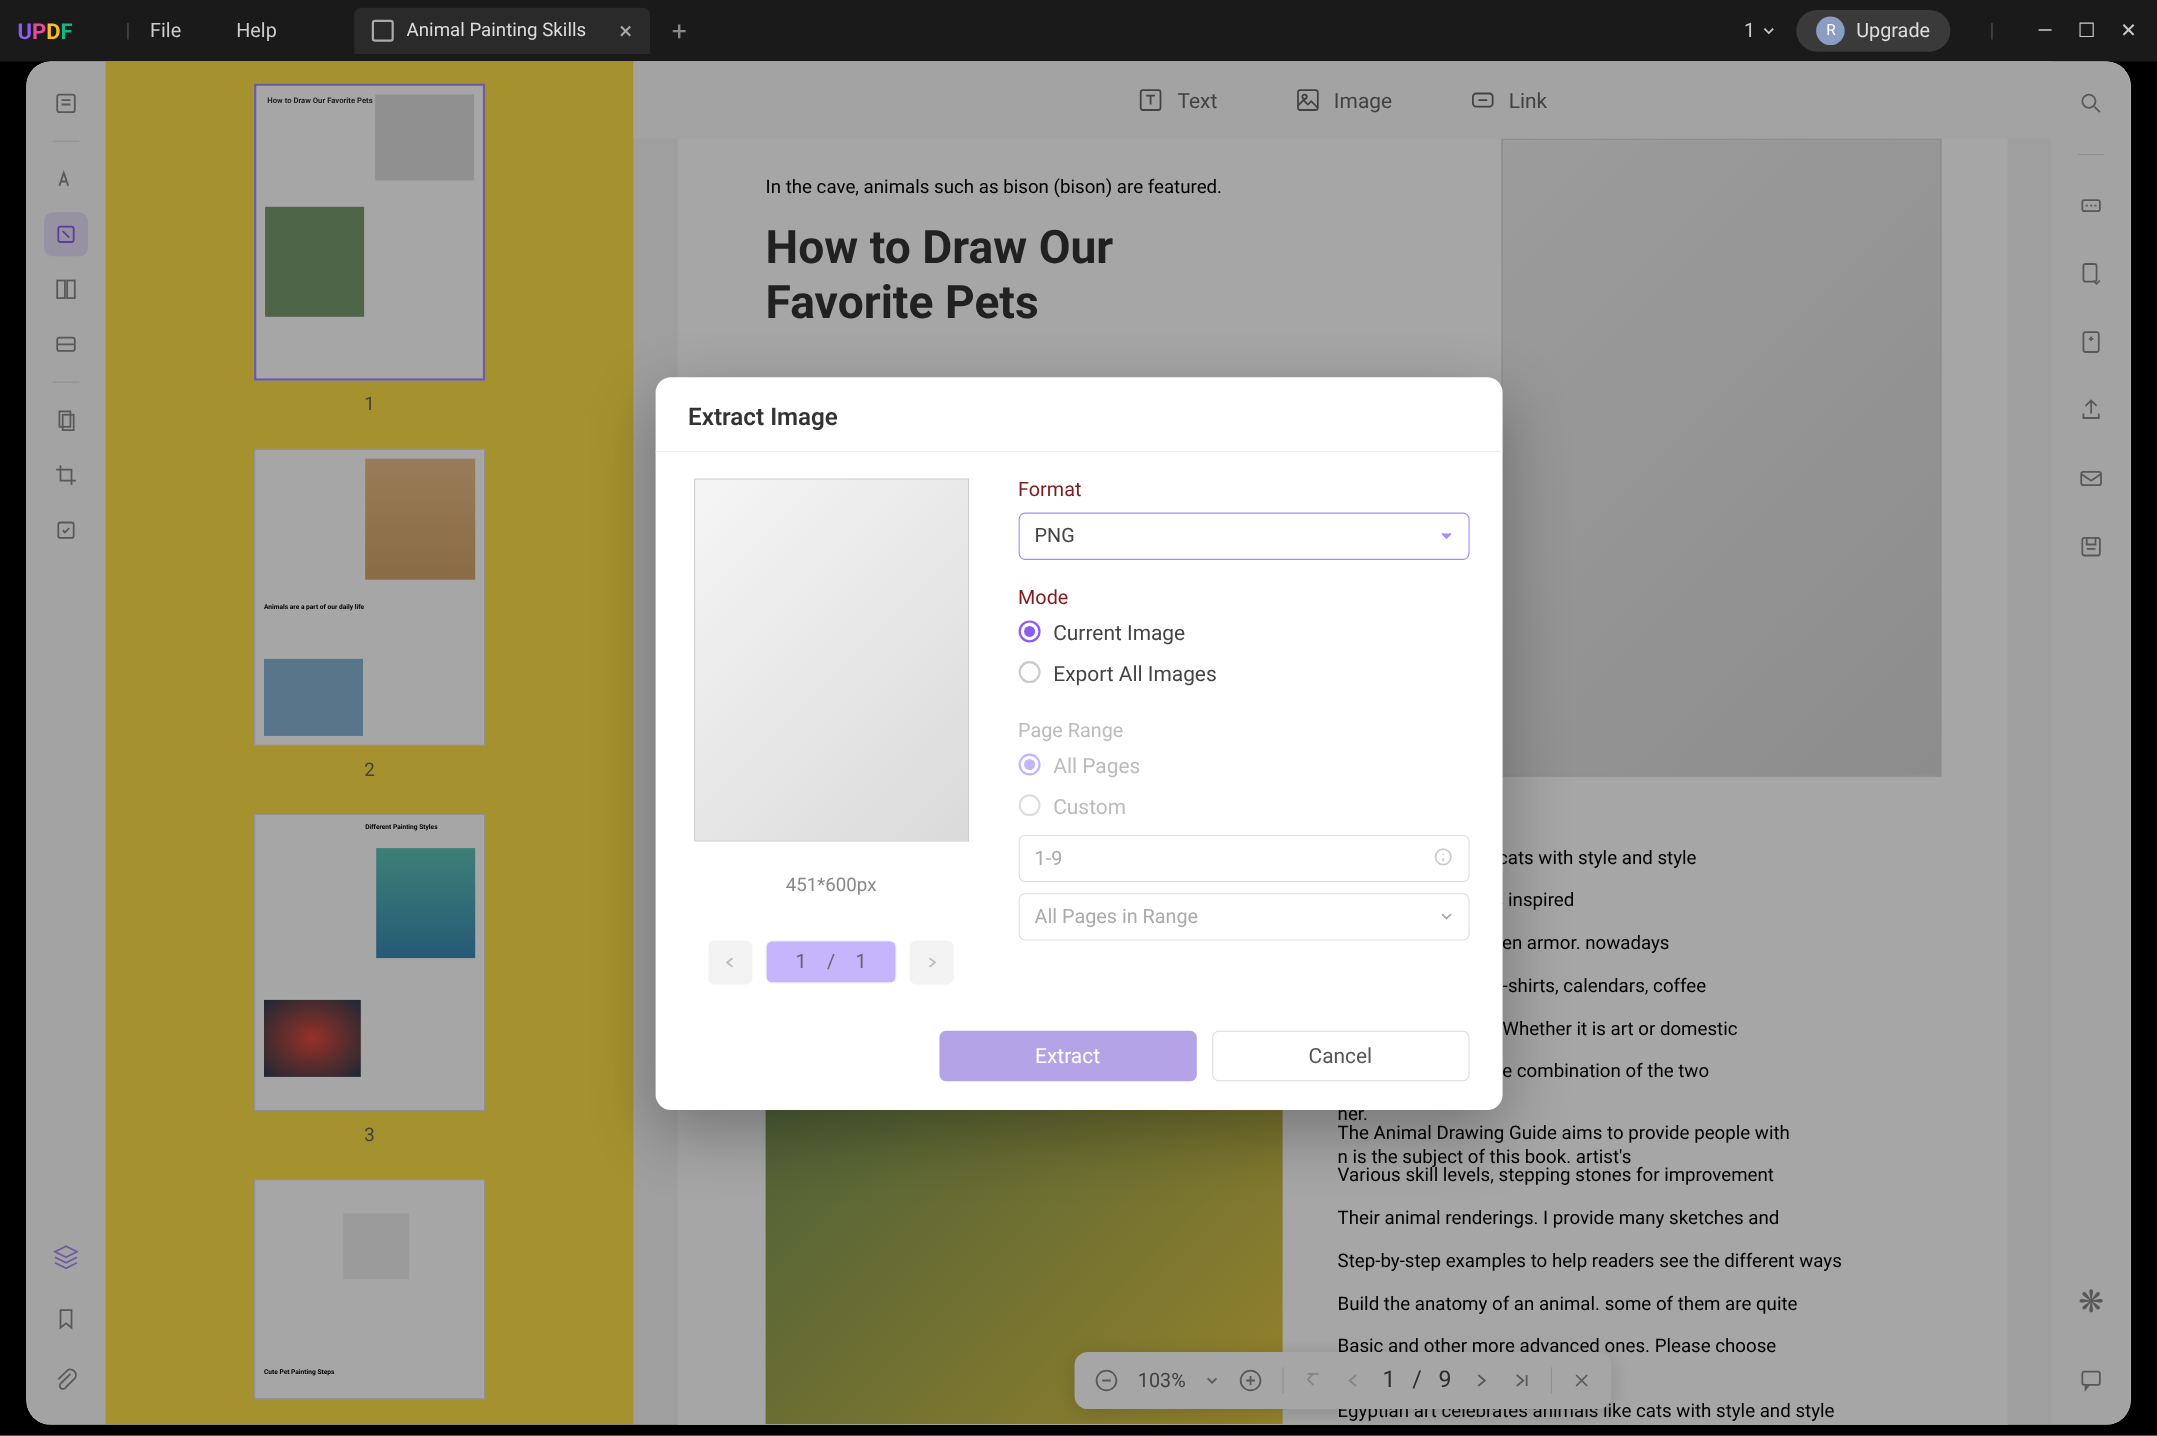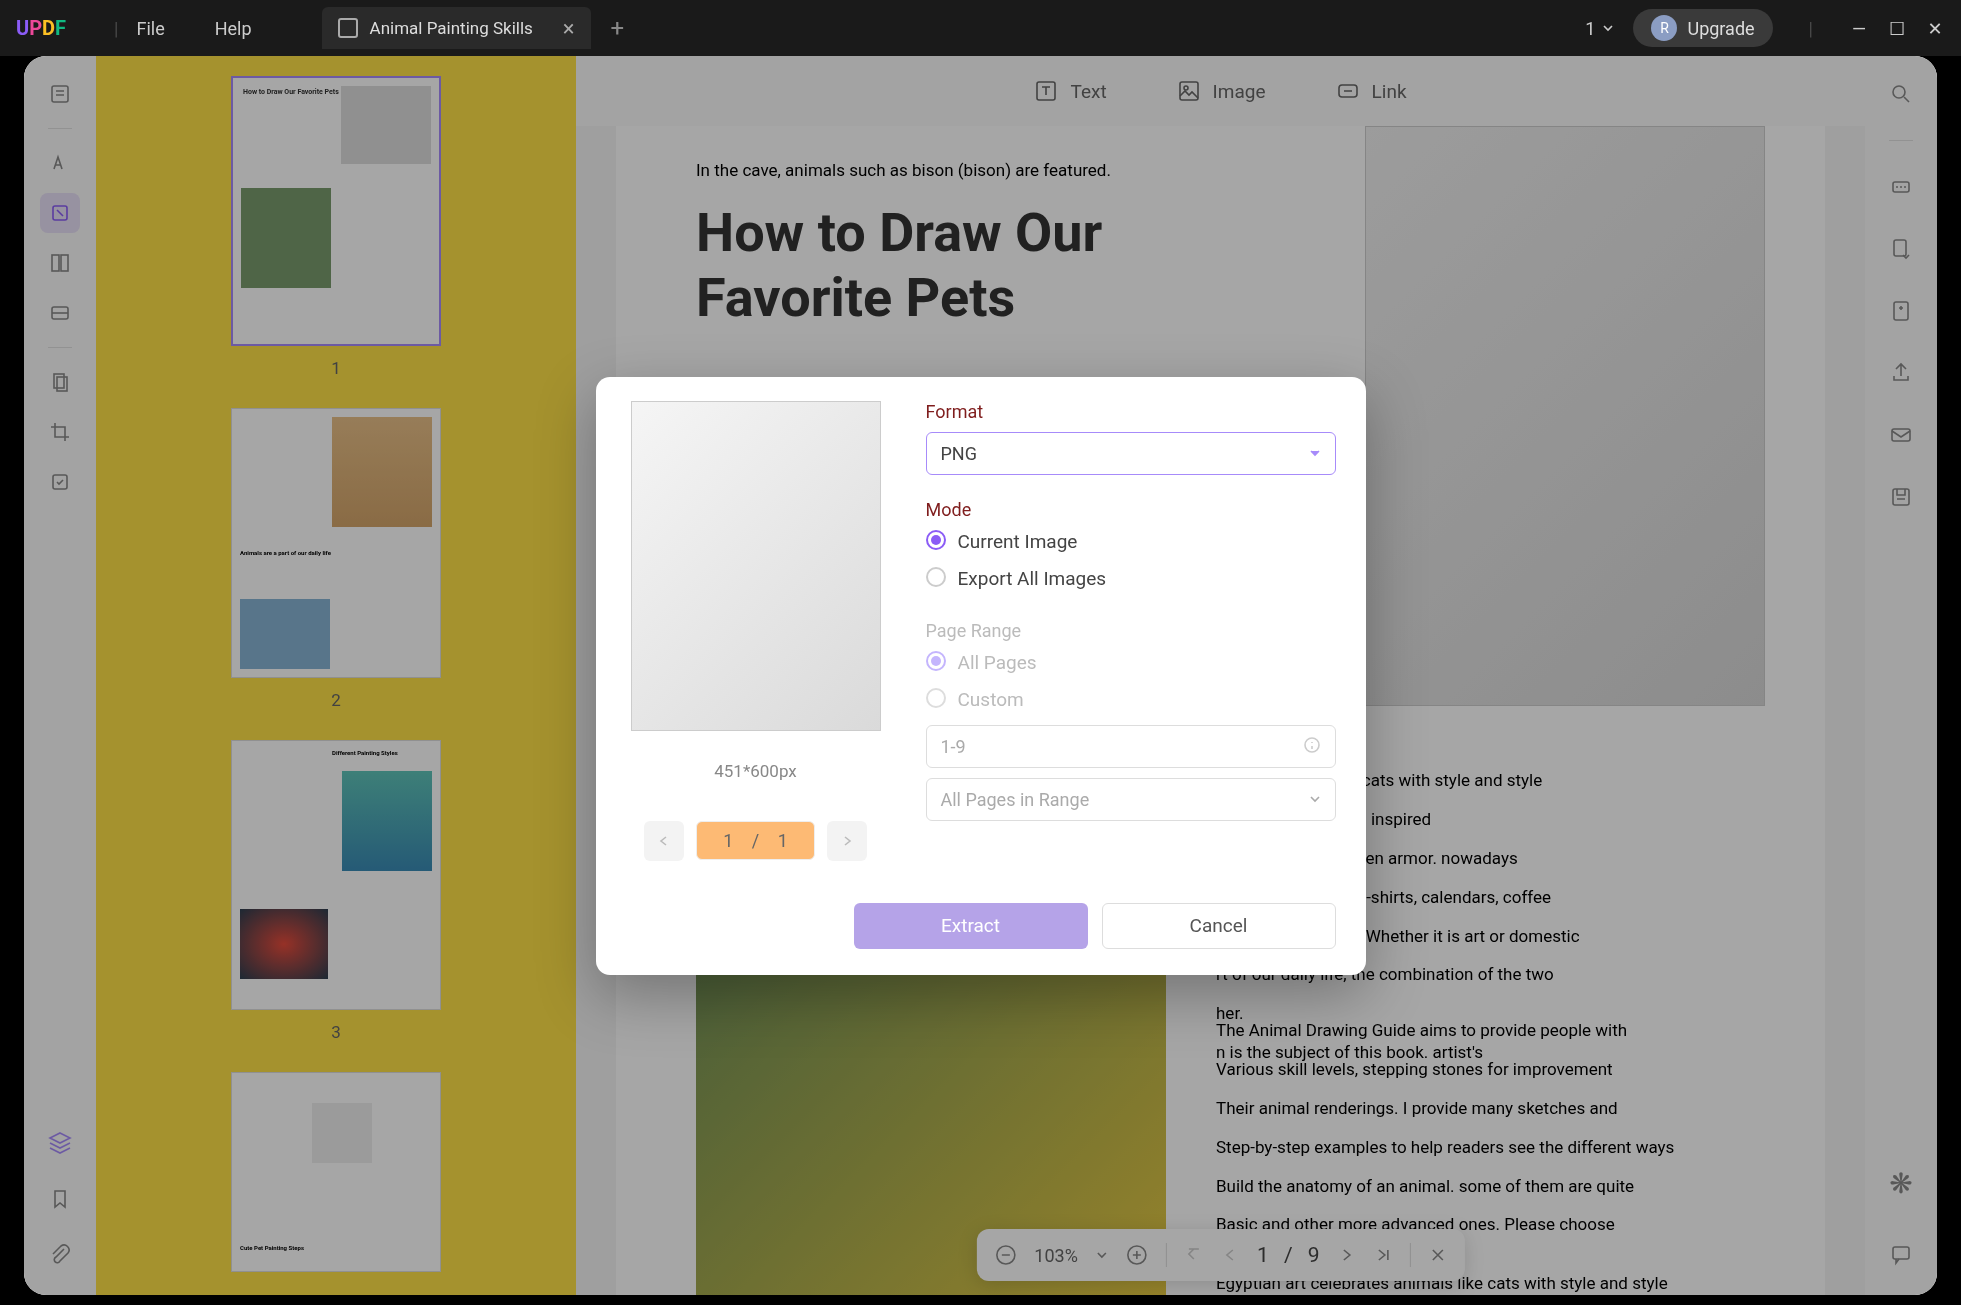--- a/index.html
+++ b/index.html
@@ -40,40 +40,40 @@
 .thumb-num { text-align:center; color:#666; font-size:17px; margin-top:12px; }
 .mini-title { font-size:7px; font-weight:700; color:#333; }
 
 .main { position:absolute; left:552px; right:72px; top:0; bottom:0; background:#f5f5f5; }
 .top-toolbar { height:70px; display:flex; align-items:center; justify-content:center; gap:70px; background:#fafafa; }
 .tb-btn { display:flex; align-items:center; gap:12px; color:#666; font-size:19px; cursor:pointer; }
 .tb-btn svg { width:24px; height:24px; }
 
 .doc { position:absolute; top:70px; left:40px; right:40px; bottom:0; background:#fff; padding:30px 80px; overflow:hidden; }
 .doc-p { color:#000000; font-size:17px; line-height:1.7; margin-bottom:10px; }
-.doc-h { font-family:Georgia,serif; font-size:54px; font-weight:700; color:#333; line-height:1.2; margin:16px 0; }
+.doc-h { font-family:Georgia,serif; font-size:42px; font-weight:700; color:#333; line-height:1.2; margin:16px 0; }
 .doc-img-big { position:absolute; right:60px; top:0; width:400px; height:580px; background:linear-gradient(135deg,#f0f0f0,#d8d8d8); border:1px solid #ccc; }
 .doc-img-pet { position:absolute; left:80px; top:770px; width:470px; height:500px; background:linear-gradient(135deg,#6b8e5a,#f4d03f); }
 .doc-col { position:absolute; left:600px; top:640px; right:60px; }
 
 .bottom-bar { position:absolute; bottom:14px; left:50%; transform:translateX(-50%); background:#fff; border-radius:12px; box-shadow:0 4px 20px rgba(0,0,0,0.15); height:52px; display:flex; align-items:center; padding:0 18px; gap:18px; }
 .bb-btn { color:#888; cursor:pointer; display:flex; align-items:center; }
 .bb-txt { color:#666; font-size:18px; }
 .bb-sep { width:1px; height:24px; background:#ddd; }
 
 .modal-overlay { position:absolute; inset:0; background:rgba(0,0,0,0.35); display:flex; align-items:center; justify-content:center; }
 .modal { width:770px; background:#fff; border-radius:14px; box-shadow:0 20px 60px rgba(0,0,0,0.3); }
 .modal-title { font-size:22px; font-weight:600; color:#333; padding:24px 30px 18px; border-bottom:1px solid #eee; }
 .modal-body { display:flex; padding:24px 30px; gap:40px; }
 .modal-left { width:260px; }
 .preview { width:250px; height:330px; background:linear-gradient(135deg,#f5f5f5,#dadada); border:1px solid #ccc; margin:0 auto; }
 .preview-dim { text-align:center; color:#888; font-size:17px; margin-top:30px; }
 .pager { display:flex; align-items:center; justify-content:center; gap:12px; margin-top:40px; }
 .pg-btn { width:40px; height:40px; background:#f3f3f3; border-radius:6px; display:flex; align-items:center; justify-content:center; color:#bbb; cursor:pointer; }
-.pg-mid { background:#fdba74; border:1px solid #eee; border-radius:6px; padding:8px 26px; color:#666; font-size:18px; }
+.pg-mid { background:#c4b5fd; border:1px solid #eee; border-radius:6px; padding:8px 26px; color:#666; font-size:18px; }
 .modal-right { flex:1; }
 .fld-label { color:#7f1d1d; font-size:18px; margin-bottom:10px; }
 .fld-label.dis { color:#bbb; }
 .select { border:1.5px solid #a78bfa; border-radius:6px; padding:10px 14px; display:flex; justify-content:space-between; align-items:center; color:#444; font-size:18px; margin-bottom:24px; cursor:pointer; }
 .select.dis { border-color:#ddd; color:#aaa; }
 .radio-row { display:flex; align-items:flex-start; gap:12px; margin-bottom:14px; cursor:pointer; }
 .radio { width:20px; height:20px; border-radius:50%; border:2px solid #ccc; display:flex; align-items:center; justify-content:center; }
 .radio.on { border-color:#8b5cf6; }
 .radio.on::after { content:''; width:10px; height:10px; border-radius:50%; background:#8b5cf6; }
 .radio.dis { border-color:#ddd; }
@@ -379,20 +379,21 @@
     <div class="rail-icon" style="margin-bottom:20px">
         <svg width="24" height="24">
           <rect x="4" y="4" width="16" height="12" rx="2"></rect>
           <path d="M10 16l-3 4v-4"></path>
         </svg>
       </div>
   </div>
 
   <div class="modal-overlay">
     <div class="modal">
+      <div class="modal-title">Extract Image</div>
       <div class="modal-body">
         <div class="modal-left">
           <div class="preview"></div>
           <div class="preview-dim">451*600px</div>
           <div class="pager">
             <div class="pg-btn">
                 <svg width="14" height="14">
                   <path d="M9 3l-5 4 5 4"></path>
                 </svg>
               </div>

